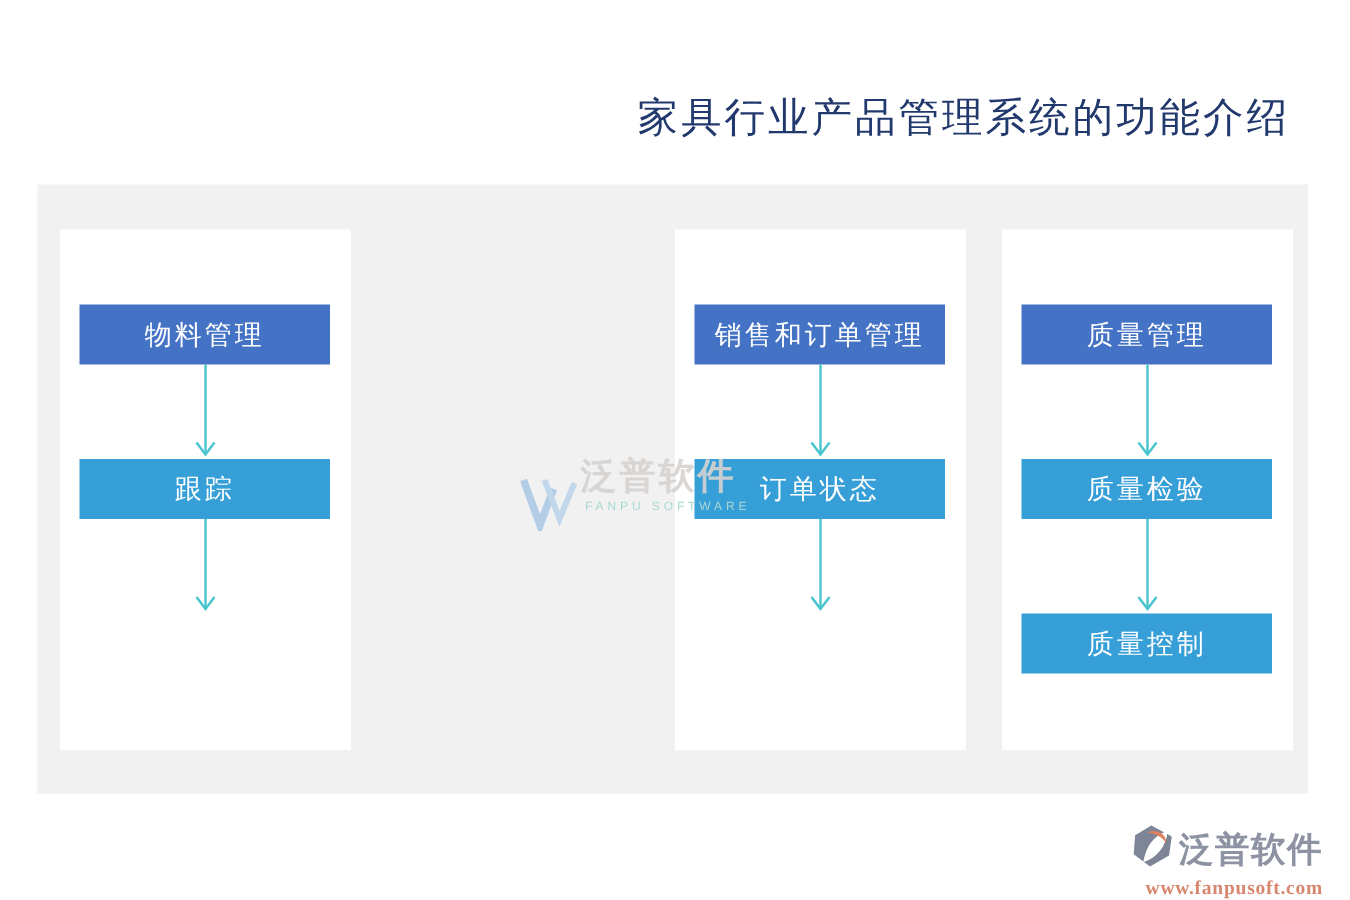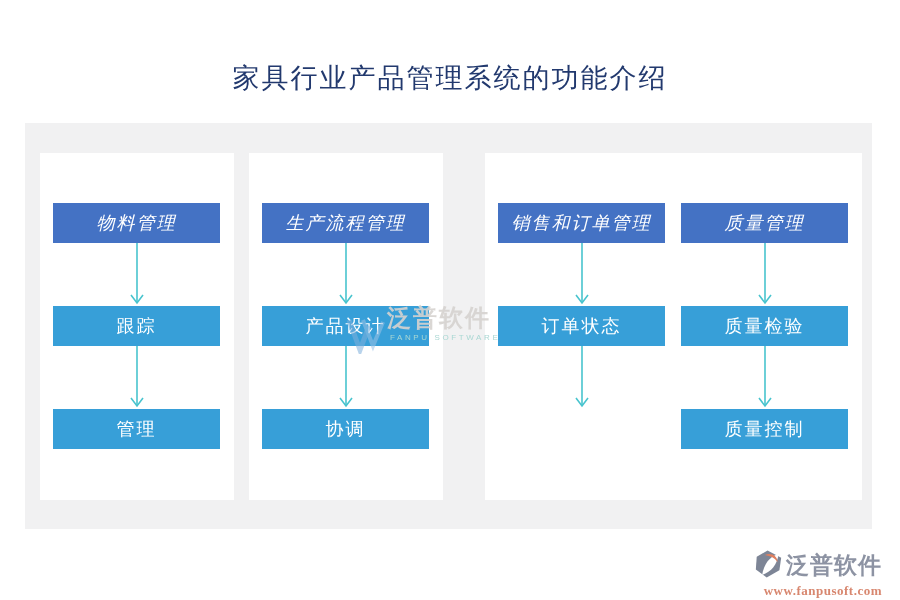--- a/index.html
+++ b/index.html
@@ -9,37 +9,37 @@
     --footer-brand:#8d93a3; --footer-url:#d8876f;
     --icon-gray:#7d8596; --icon-orange:#df7f5e;
   }
   *{margin:0;padding:0;box-sizing:border-box;}
   html,body{width:900px;height:600px;}
   body{
     position:relative;width:900px;height:600px;background:#ffffff;
     font-family:"Liberation Serif","DejaVu Serif",serif;overflow:hidden;
   }
   .page-title{
-    position:absolute;top:60px;left:0;width:860px;text-align:center;
-    font-size:27px;font-weight:normal;letter-spacing:2px;color:var(--title-text);margin-left:20px;
+    position:absolute;top:60px;left:0;width:860px;text-align:right;
+    font-size:27px;font-weight:normal;letter-spacing:2px;color:var(--title-text);
   }
   .panel{
     position:absolute;left:25px;top:123px;width:847px;height:406px;
     background:var(--panel-bg);
   }
   .card{
     position:absolute;top:30px;width:194px;height:347px;background:var(--card-bg);
   }
-  .card.c0{left:15px}.card.c1{left:224px}.card.c2{left:460px}.card.c3{left:643px}
+  .card.c0{left:15px}.card.c1{left:224px}.card.c2{left:425px}.card.c3{left:643px}
   .fbox{
     position:absolute;left:13px;width:167px;height:40px;
     display:flex;align-items:center;justify-content:center;
     color:#ffffff;font-size:18px;letter-spacing:2px;white-space:nowrap;
   }
-  .fbox.b0{top:50px;background:var(--header-box);font-style:italic;}
+  .fbox.b0{top:50px;background:var(--header-box);}
   .fbox.b1{top:153px;background:var(--step-box);}
   .fbox.b2{top:256px;background:var(--step-box);}
   .arrow{position:absolute;left:50%;transform:translateX(-50%);width:16px;height:63px;}
   .arrow.a0{top:90px}.arrow.a1{top:193px}
   .arrow svg{display:block;width:16px;height:63px;}
   .watermark{
     position:absolute;left:347px;top:306px;display:flex;align-items:flex-start;
     z-index:5;pointer-events:none;font-family:"Liberation Sans","DejaVu Sans",sans-serif;
   }
   .watermark .vmark{margin-top:10px;opacity:.55;}
@@ -82,40 +82,22 @@
           <polyline points="2,52 8,60 14,52" fill="none" stroke="#48c4ce" stroke-width="1.6"></polyline>
         </svg>
     </div>
     <div class="fbox b1">跟踪</div>
     <div class="arrow a1">
       <svg viewBox="0 0 16 63">
           <line x1="8" y1="0" x2="8" y2="59" stroke="#48c4ce" stroke-width="1.6"></line>
           <polyline points="2,52 8,60 14,52" fill="none" stroke="#48c4ce" stroke-width="1.6"></polyline>
         </svg>
     </div>
-    <div class="fbox b2">管理</div>
   </div>
 
-  <div class="card c1">
-    <div class="fbox b0">生产流程管理</div>
-    <div class="arrow a0">
-      <svg viewBox="0 0 16 63">
-          <line x1="8" y1="0" x2="8" y2="59" stroke="#48c4ce" stroke-width="1.6"></line>
-          <polyline points="2,52 8,60 14,52" fill="none" stroke="#48c4ce" stroke-width="1.6"></polyline>
-        </svg>
-    </div>
-    <div class="fbox b1">产品设计</div>
-    <div class="arrow a1">
-      <svg viewBox="0 0 16 63">
-          <line x1="8" y1="0" x2="8" y2="59" stroke="#48c4ce" stroke-width="1.6"></line>
-          <polyline points="2,52 8,60 14,52" fill="none" stroke="#48c4ce" stroke-width="1.6"></polyline>
-        </svg>
-    </div>
-    <div class="fbox b2">协调</div>
-  </div>
 
   <div class="card c2">
     <div class="fbox b0">销售和订单管理</div>
     <div class="arrow a0">
       <svg viewBox="0 0 16 63">
           <line x1="8" y1="0" x2="8" y2="59" stroke="#48c4ce" stroke-width="1.6"></line>
           <polyline points="2,52 8,60 14,52" fill="none" stroke="#48c4ce" stroke-width="1.6"></polyline>
         </svg>
     </div>
     <div class="fbox b1">订单状态</div>

